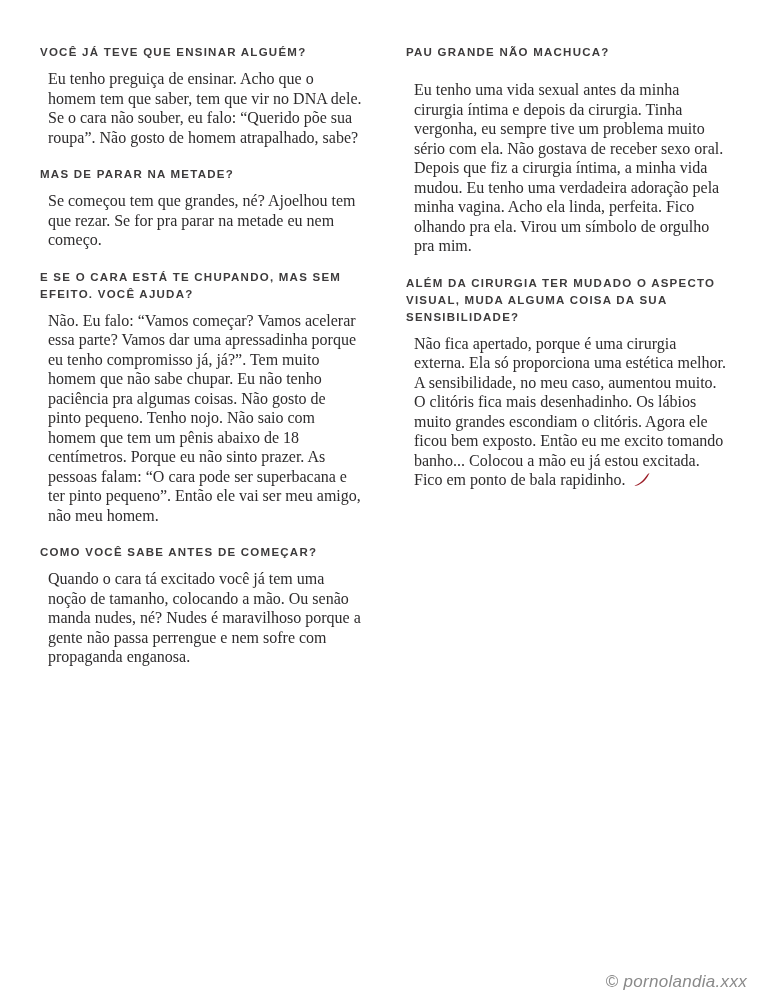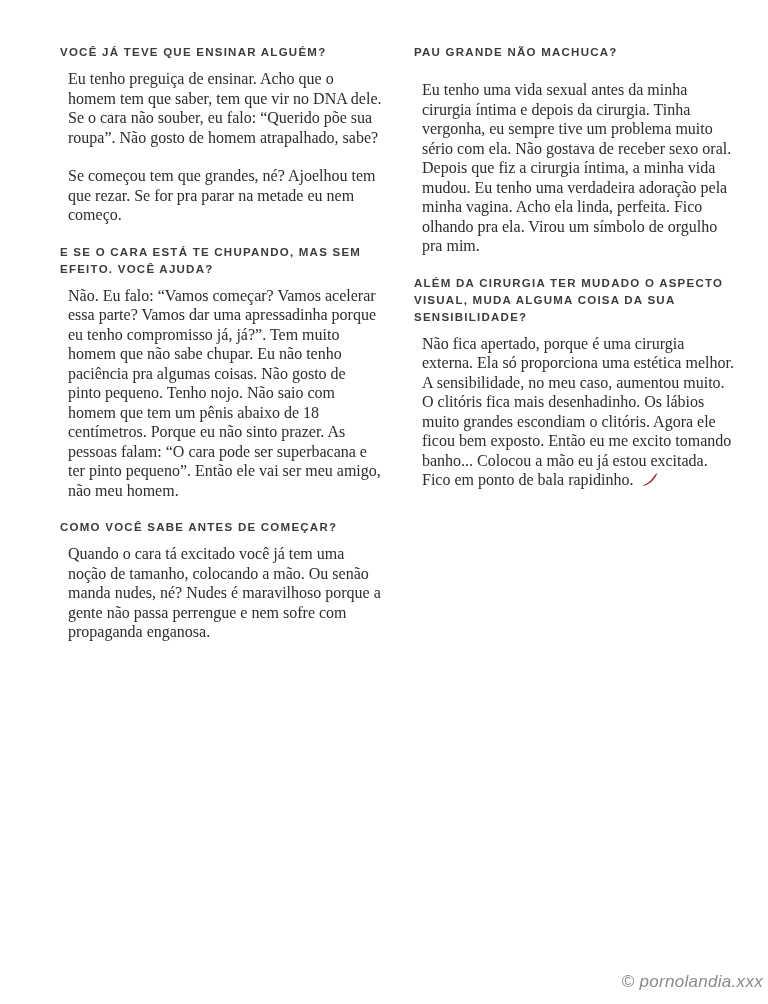--- a/index.html
+++ b/index.html
@@ -10,24 +10,24 @@
   .page {
     position: relative;
     width: 768px;
     height: 1004px;
     background: #ffffff;
     overflow: hidden;
     font-family: "Liberation Serif", serif;
   }
   .columns {
     position: absolute;
-    left: 60px;
+    left: 40px;
     top: 44px;
     display: flex;
-    gap: 24px;
+    gap: 36px;
     justify-content: flex-end;
   }
   .col {
     width: 330px;
   }
   .qa {
     margin: 0 0 19px 0;
   }
   .question {
     font-family: "Liberation Sans", sans-serif;
@@ -48,21 +48,21 @@
   }
   .end-mark {
     display: inline-block;
     width: 16px;
     height: 13px;
     margin-left: 4px;
     vertical-align: -1px;
   }
   .watermark {
     position: absolute;
-    right: 5px;
+    right: 21px;
     bottom: 12px;
     font-family: "Liberation Sans", sans-serif;
     font-style: italic;
     font-weight: 400;
     font-size: 17px;
     color: #8a8a8a;
     letter-spacing: 0.3px;
   }
 </style>
 </head>
@@ -73,20 +73,21 @@
   <div class="columns">
 
     <div class="col">
 
       <section class="qa">
         <h2 class="question">VOCÊ JÁ TEVE QUE ENSINAR ALGUÉM?</h2>
         <p class="answer">Eu tenho preguiça de ensinar. Acho que o homem tem que saber, tem que vir no DNA dele. Se o cara não souber, eu falo: “Querido põe sua roupa”. Não gosto de homem atrapalhado, sabe?</p>
       </section>
 
       <section class="qa">
+        <h2 class="question">MAS DE PARAR NA METADE?</h2>
         <p class="answer">Se começou tem que grandes, né? Ajoelhou tem que rezar. Se for pra parar na metade eu nem começo.</p>
       </section>
 
       <section class="qa">
         <h2 class="question">E SE O CARA ESTÁ TE CHUPANDO, MAS SEM EFEITO. VOCÊ AJUDA?</h2>
         <p class="answer">Não. Eu falo: “Vamos começar? Vamos acelerar essa parte? Vamos dar uma apressadinha porque eu tenho compromisso já, já?”. Tem muito homem que não sabe chupar. Eu não tenho paciência pra algumas coisas. Não gosto de pinto pequeno. Tenho nojo. Não saio com homem que tem um pênis abaixo de 18 centímetros. Porque eu não sinto prazer. As pessoas falam: “O cara pode ser superbacana e ter pinto pequeno”. Então ele vai ser meu amigo, não meu homem.</p>
       </section>
 
       <section class="qa">
         <h2 class="question">COMO VOCÊ SABE ANTES DE COMEÇAR?</h2>

